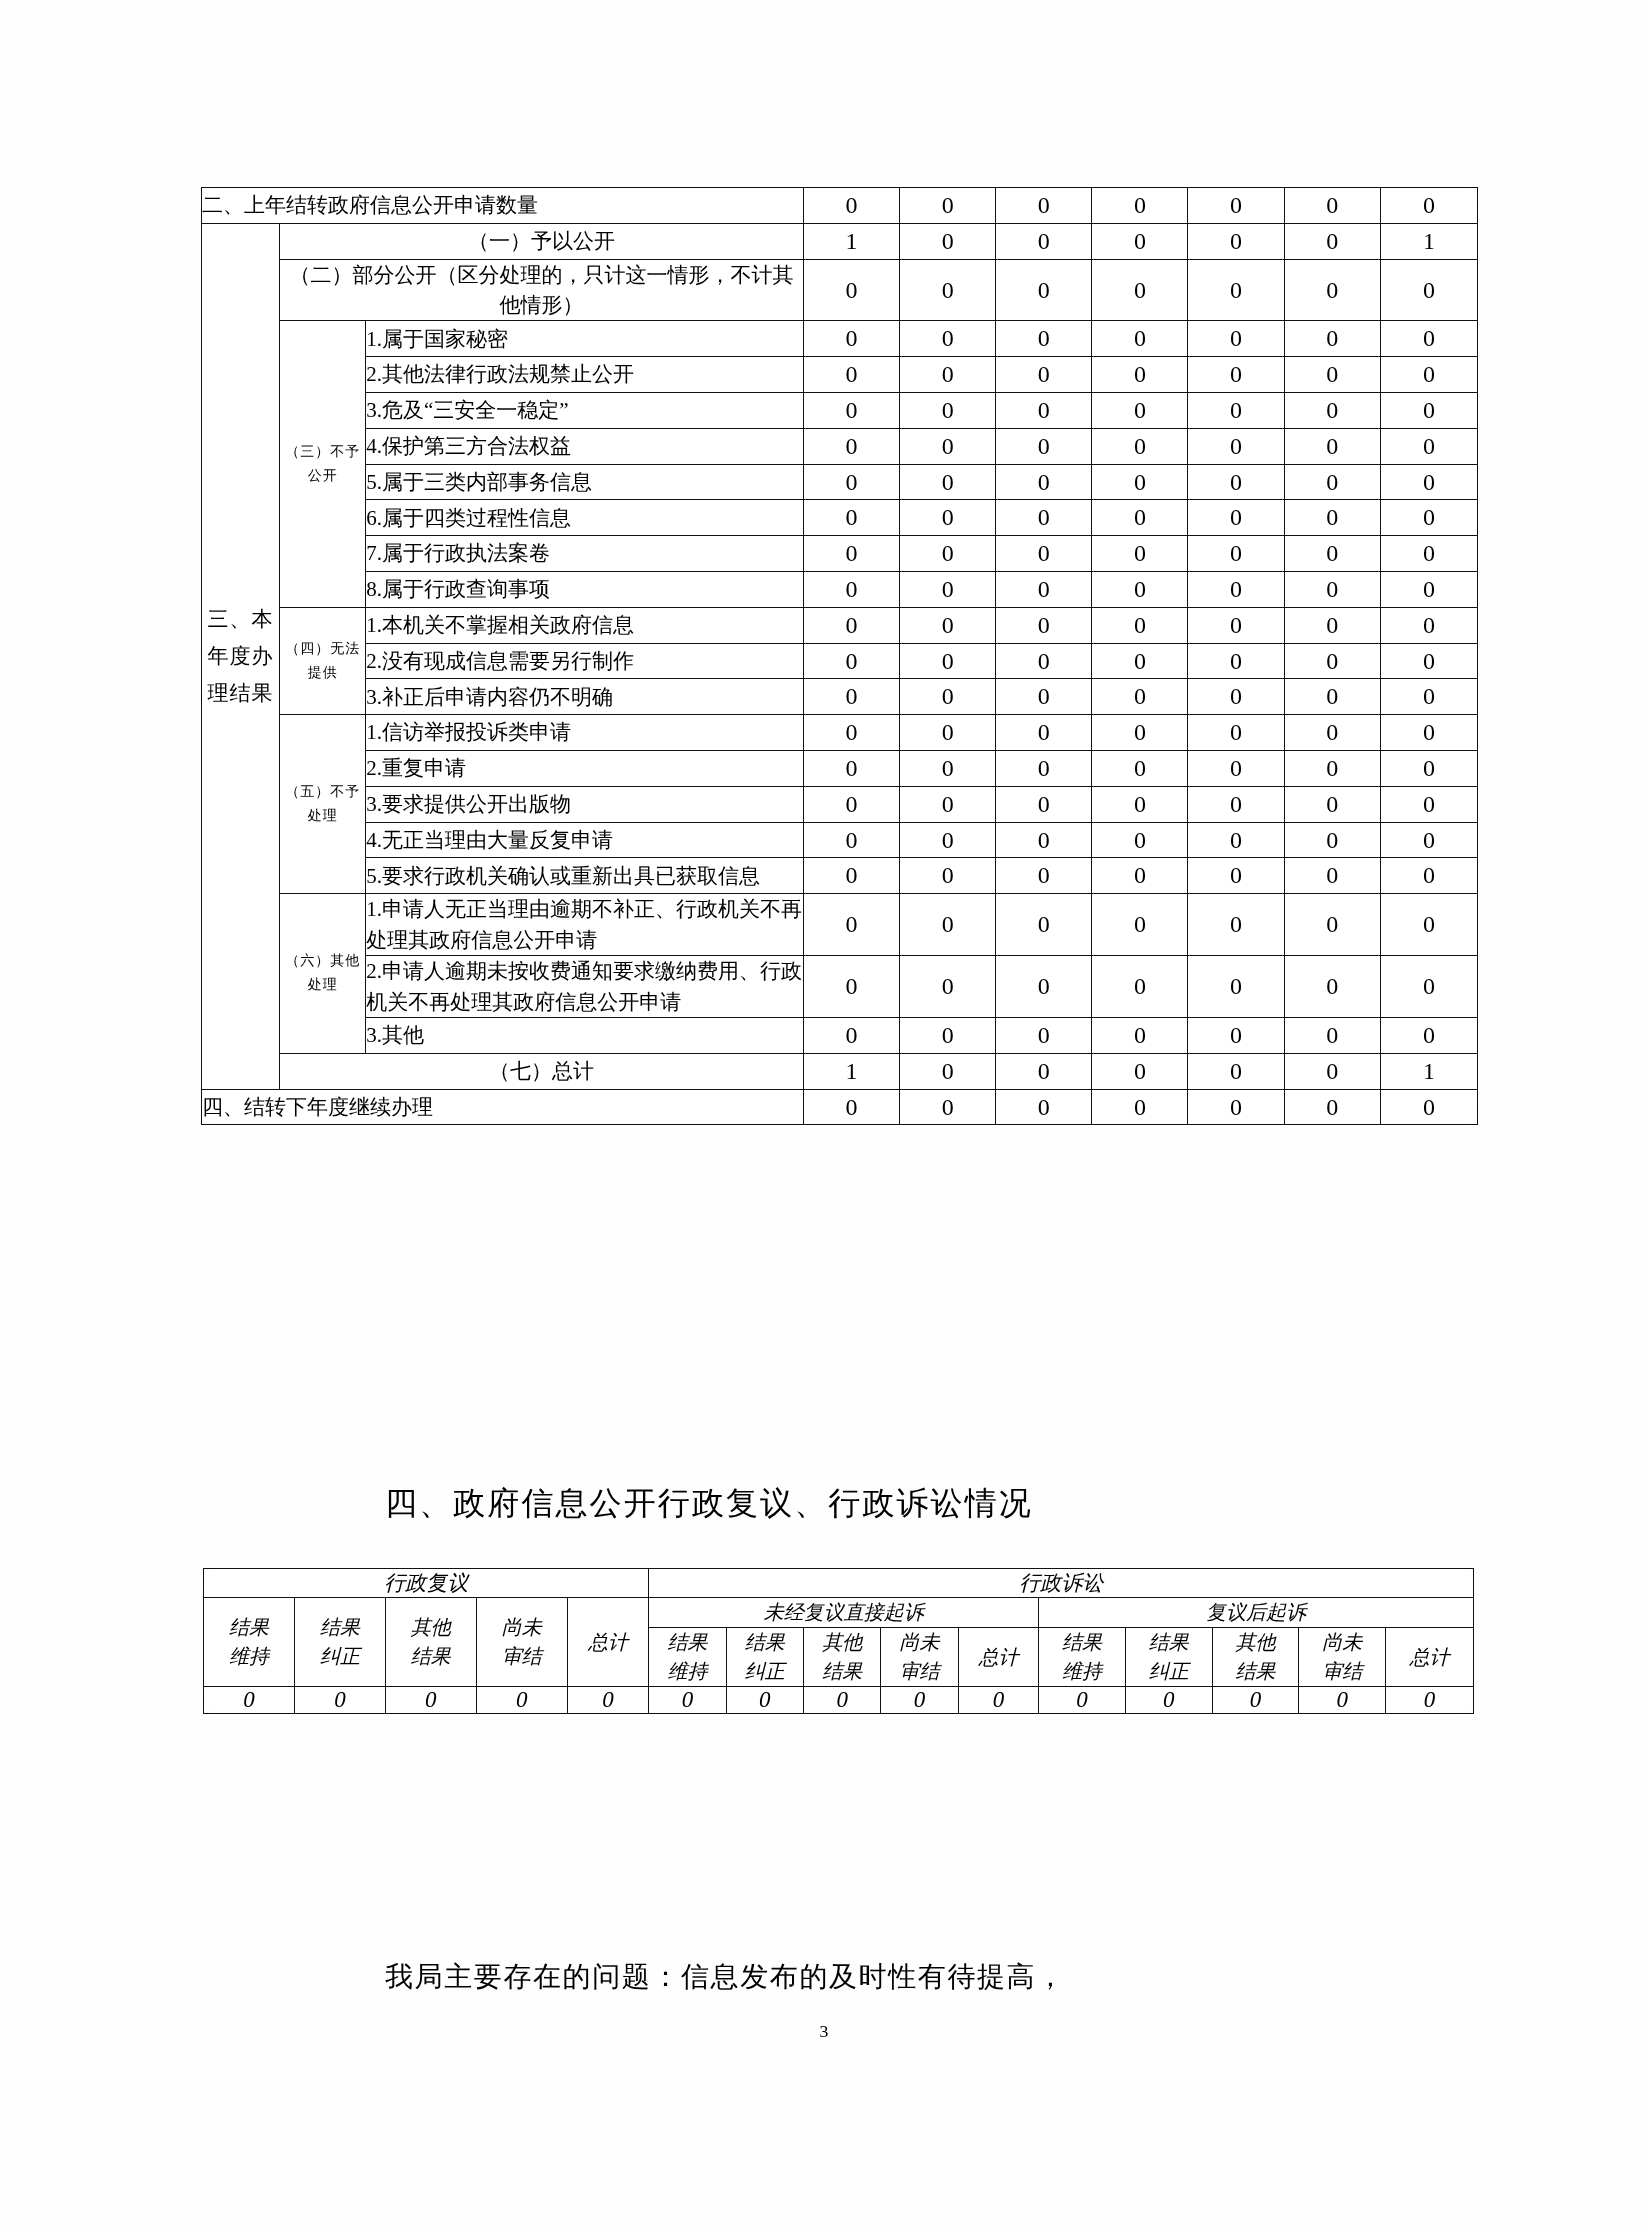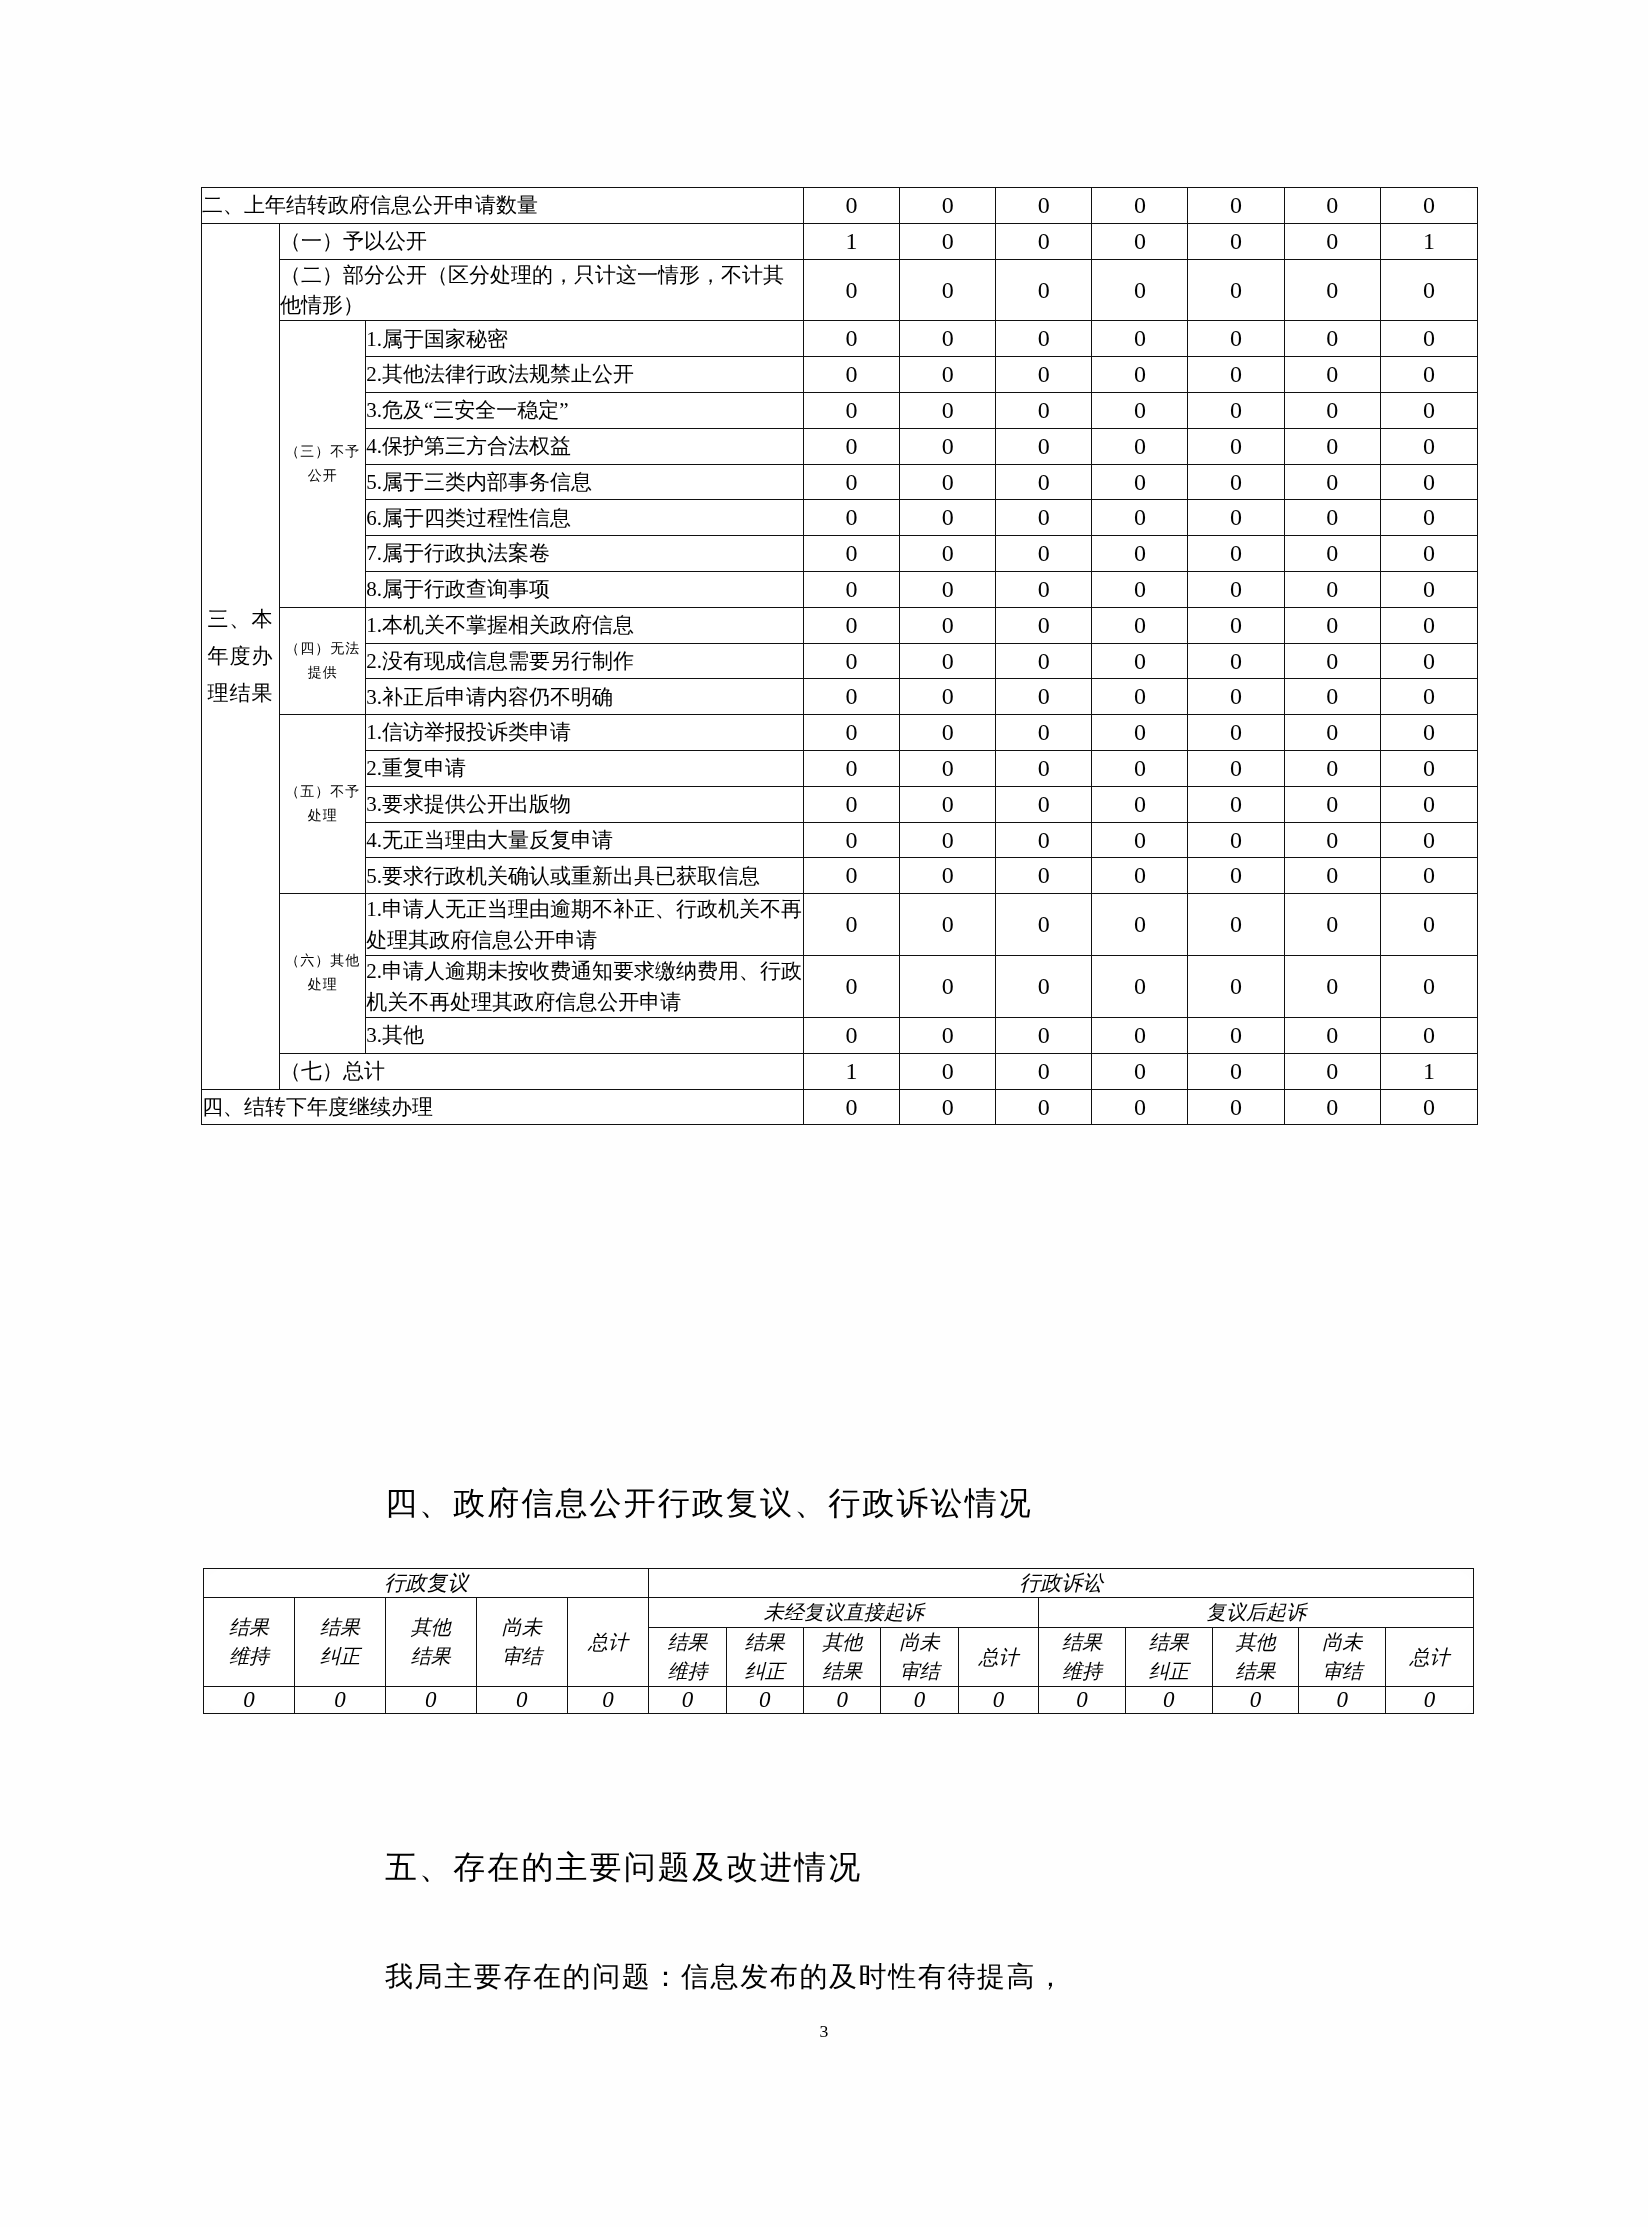--- a/index.html
+++ b/index.html
@@ -37,21 +37,21 @@
   .cellpad {
     padding: 5.2px 7.3px;
     line-height: 1.45;
   }
   .num {
     text-align: center;
     font-size: 24px;
     font-family: "Liberation Serif", "DejaVu Serif", serif;
   }
   .lbl-l   { text-align: left;   font-size: 21px; }
-  .lbl-ind { text-align: left;   font-size: 21px; padding-left: 24px; }
+  .lbl-ind { text-align: center;   font-size: 21px; padding-left: 24px; }
   .vert-lbl {
     text-align: center;
     font-size: 14px;
     line-height: 1.75;
     letter-spacing: 1px;
   }
 
   #table1-wrap {
     position: absolute;
     left: 201px;
@@ -492,20 +492,19 @@
             <td class="t2-num">0</td>
             <td class="t2-num">0</td>
             <td class="t2-num">0</td>
             <td class="t2-num">0</td>
             <td class="t2-num">0</td>
           </tr>
       </tbody>
     </table>
   </div>
 
-  <div class="h2" id="heading-5">五、存在的主要问题及改进情况</div>
 
   <div id="body-para">我局主要存在的问题：信息发布的及时性有待提高，</div>
 
   <div id="page-number">3</div>
 
 </div>
 
 
 </body></html>

